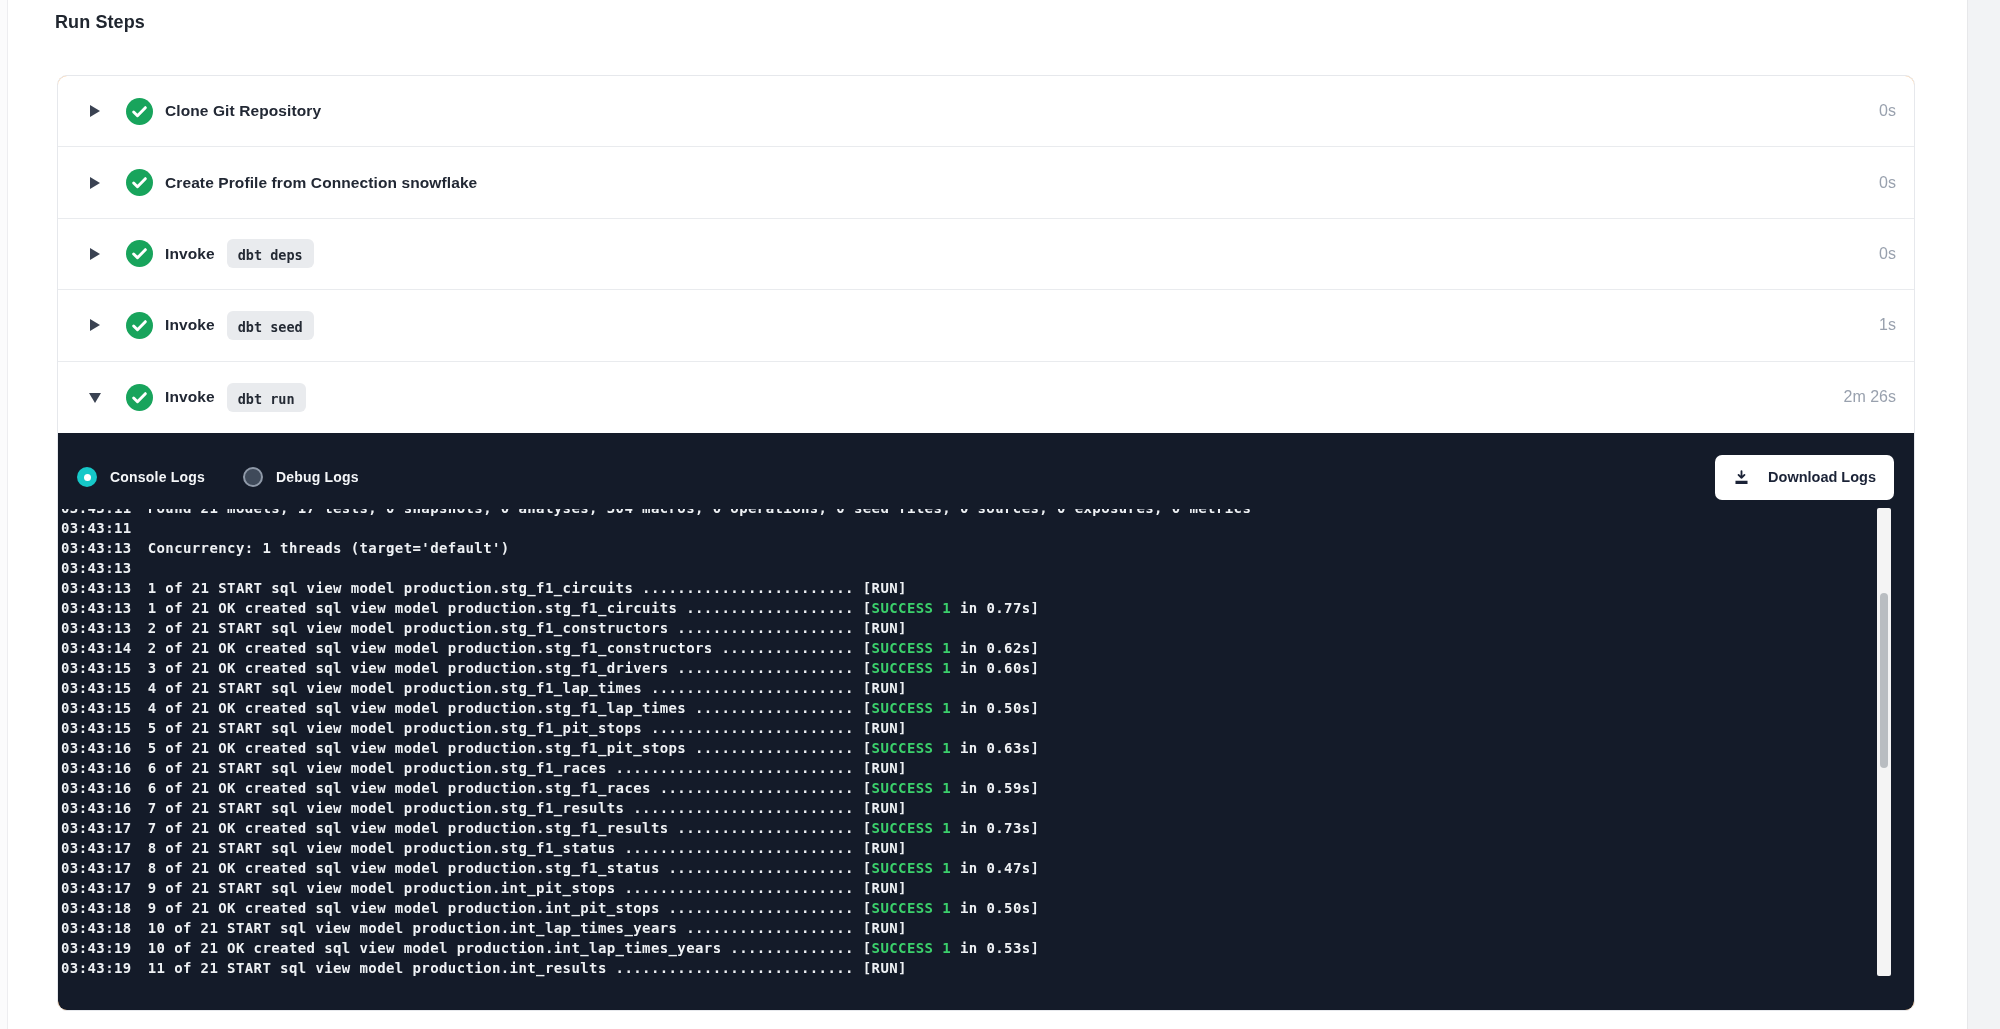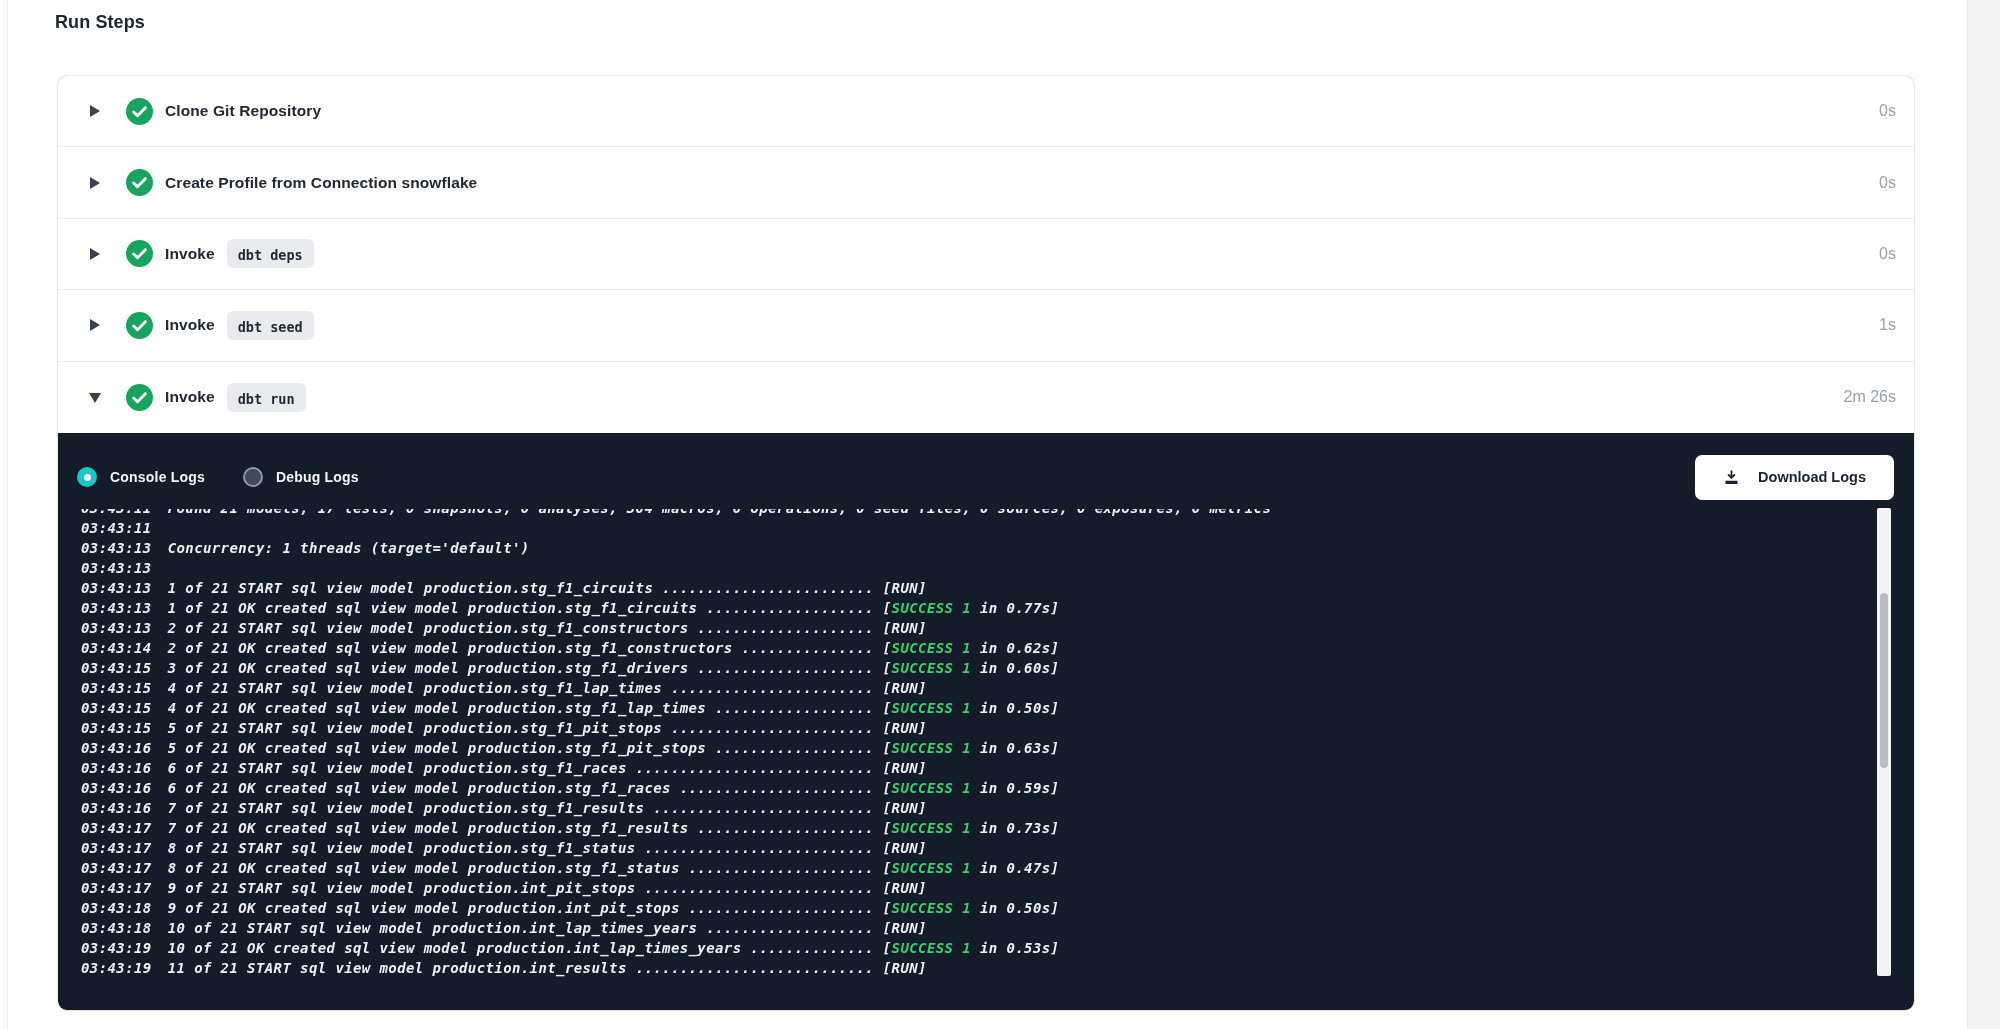--- a/index.html
+++ b/index.html
@@ -77,26 +77,26 @@
   }
   .rdot.selected{background:var(--teal);border:none;}
   .rdot.selected::after{
     content:"";position:absolute;left:6.5px;top:6.5px;width:7px;height:7px;
     border-radius:50%;background:#ffffff;
   }
   .radio-label{font-size:14px;font-weight:700;color:#f4f6f8;letter-spacing:.2px;}
   .dl-btn{
     margin-left:auto;display:flex;align-items:center;gap:18px;
     background:#ffffff;color:#1b2337;border:none;border-radius:7px;
-    height:45px;padding:0 28px;font-family:"Liberation Sans",sans-serif;
+    height:45px;padding:0 18px;font-family:"Liberation Sans",sans-serif;
     font-size:14.5px;font-weight:700;cursor:pointer;
   }
   .log-area{
     position:absolute;left:0;top:76px;right:0;bottom:0;
-    overflow:hidden;padding-left:23px;font-style:italic;
+    overflow:hidden;padding-left:3px;
   }
   .log-line{
     font-family:"DejaVu Sans Mono", monospace;
     font-size:14px;line-height:20px;font-weight:700;letter-spacing:.4px;
     color:#eef1f4;white-space:pre;
   }
   .log-line:first-child{margin-top:-11px;}
   .log-line .ts{margin-right:16px;}
   .log-line .ok{color:var(--green);margin-top:16px;}
   .scrollbar{

